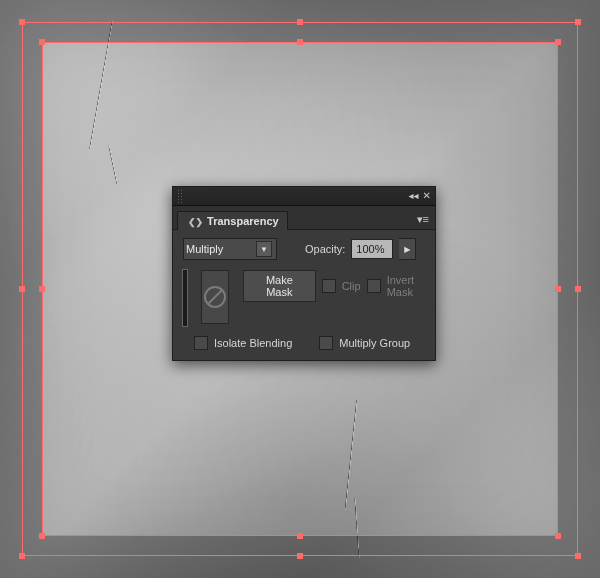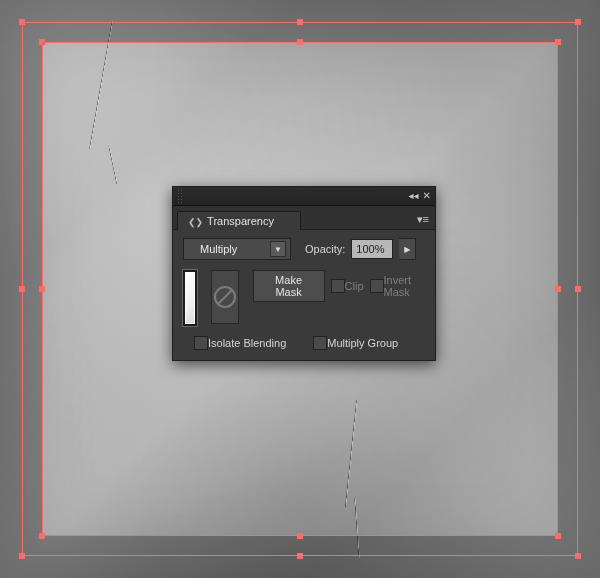--- a/index.html
+++ b/index.html
@@ -108,30 +108,31 @@
 
   .panel-tabs {
     display:flex;
     align-items:flex-end;
     padding: 3px 4px 0 4px;
     background:#313131;
     border-bottom:1px solid #1c1c1c;
     height:20px;
   }
   .tab {
-    padding: 3px 26px 3px 10px;
+    padding: 3px 8px 3px 10px;
     background: #3a3a3a;
     border:1px solid #1c1c1c;
     border-bottom:none;
     border-radius: 2px 2px 0 0;
     color:#e2e2e2;
     font-size:11px;
     margin-right:auto;
     position:relative;
     top:1px;
+    font-weight:bold;
   }
   .tab-arrows{
     font-size:9px; color:#bdbdbd; margin-right:4px;
   }
   .panel-menu-ico{
     color:#c8c8c8; font-size:11px; padding:0 2px 3px;
   }
 
   .panel-body {
     padding: 8px 10px 10px 10px;
@@ -145,34 +146,34 @@
 
   .row.top { margin-bottom:10px; }
 
   .select {
     display:flex;
     align-items:center;
     height: 20px;
     background:#4a4a4a;
     border:1px solid #222;
     color:#eaeaea;
-    padding: 0 4px 0 16px;
+    padding: 0 4px 0 2px;
     min-width: 86px;
     justify-content:space-between;
     cursor:pointer;
     font-size:11px;
   }
   .select .drop-btn{
     width:14px;height:14px;
     display:flex;align-items:center;justify-content:center;
     background:#5a5a5a;border:1px solid #2c2c2c;
     font-size:8px;color:#ddd;margin-left:6px;
   }
 
-  .opacity-label{color:#d6d6d6;margin-left:8px;}
+  .opacity-label{color:#d6d6d6;margin-left:22px;}
 
   .num-input{
     width:42px;height:20px;
     background:#b8b8b8;
     border:1px solid #222;
     color:#222;
     font-size:11px;
     text-align:left;
     padding:0 4px;
     box-sizing:border-box;
@@ -201,21 +202,21 @@
   }
   .mask-box svg{stroke:#7b7b7b;}
 
   .mask-col{display:flex;flex-direction:row;gap:6px;}
   .btn{
     background:#4d4d4d;border:1px solid #262626;color:#e6e6e6;
     padding:3px 10px;font-size:11px;cursor:pointer;text-align:center;
     width:86px;box-sizing:border-box;
   }
   .chk{
-    display:flex;align-items:center;color:#7e7e7e;font-size:11px;
+    display:flex;align-items:center;gap:6px;color:#7e7e7e;font-size:11px;
   }
   .chk.enabled{color:#d6d6d6;padding-left:11px;}
   .chk .box{
     width:12px;height:12px;border:1px solid #222;background:#4a4a4a;
     display:inline-block;flex:none;
   }
 
   .bottom-checks{display:flex;flex-direction:column;gap:6px;}
   .bottom-checks .line{display:flex;gap:16px;}
 </style>

